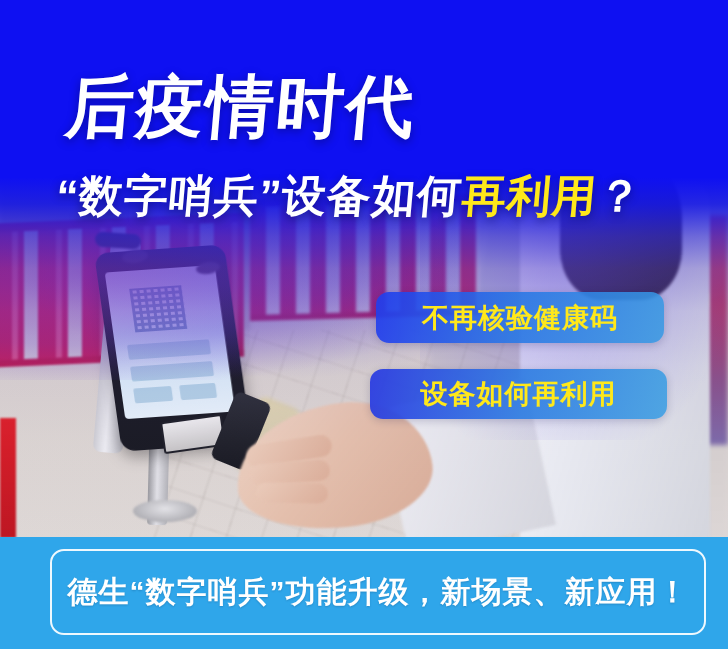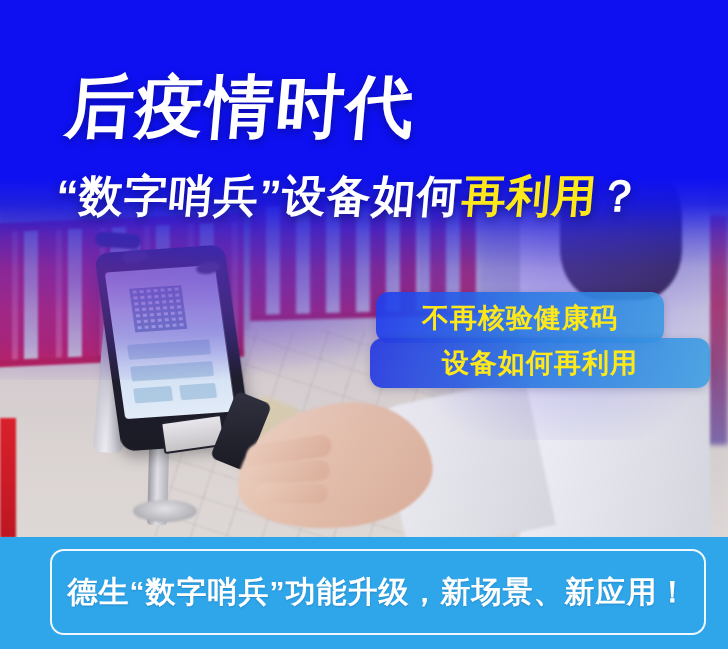--- a/index.html
+++ b/index.html
@@ -334,21 +334,21 @@
     font-size: 27px;
     letter-spacing: 1px;
     white-space: nowrap;
     box-shadow: 0 2px 8px rgba(0,0,60,.18);
   }
   #pill-0 {
     left: 376px; top: 292px; width: 288px; height: 51px;
     background: linear-gradient(100deg, rgba(33,60,236,.92) 0%, rgba(41,118,228,.90) 48%, rgba(56,152,226,.88) 100%);
   }
   #pill-1 {
-    left: 370px; top: 338px; width: 340px; height: 50px;
+    left: 370px; top: 369px; width: 297px; height: 50px;
     background: linear-gradient(100deg, rgba(38,56,225,.92) 0%, rgba(44,124,226,.90) 52%, rgba(60,158,226,.88) 100%);
   }
   #pill-2 {
     left: 364px; top: 423px; width: 300px; height: 52px;
     background: linear-gradient(100deg, rgba(40,78,230,.92) 0%, rgba(48,136,228,.90) 50%, rgba(66,166,226,.88) 100%);
   }
 
   
   .banner {
     position: absolute;

